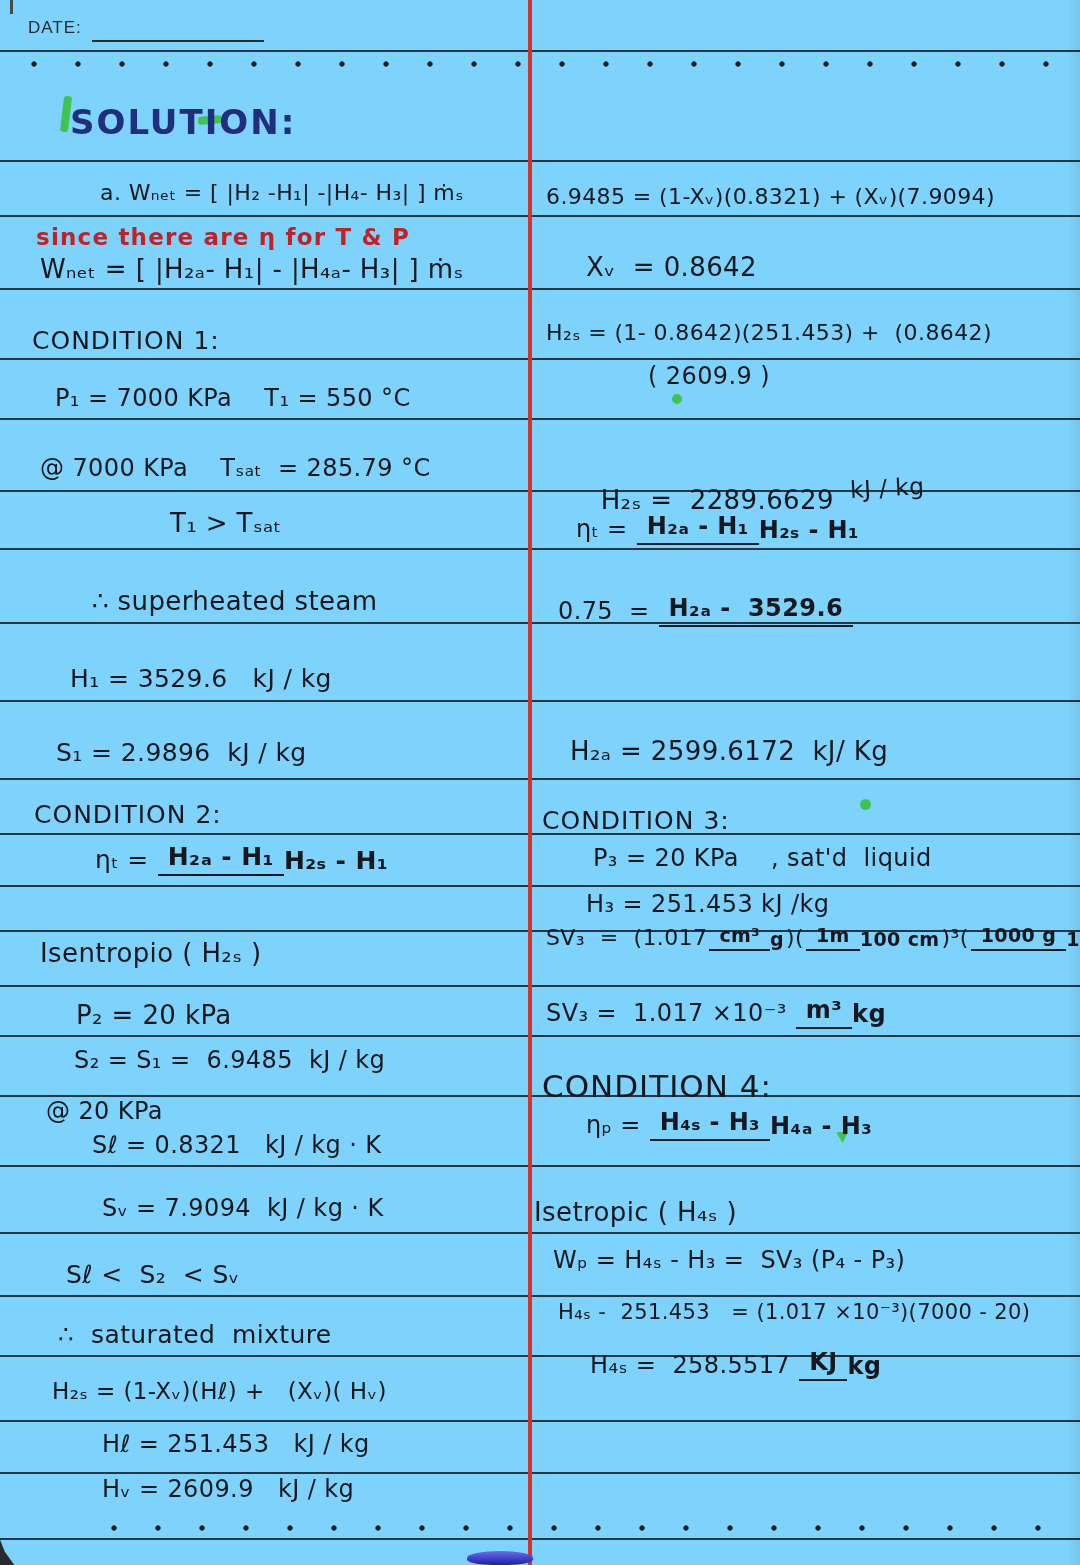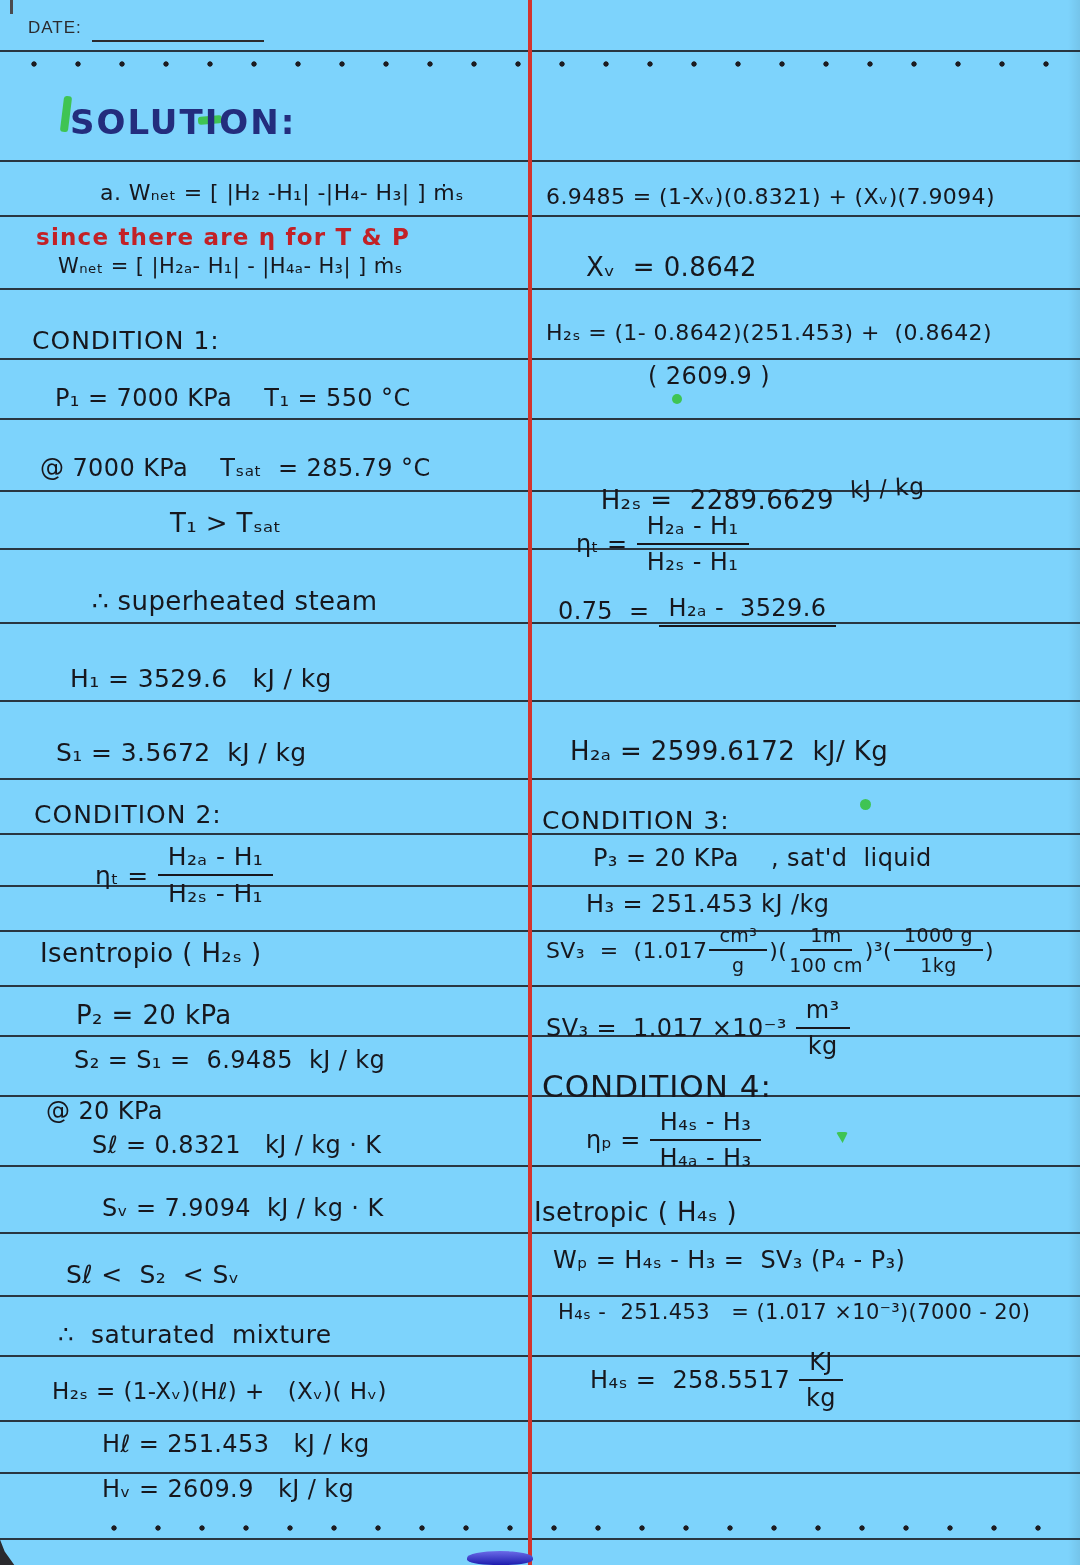--- a/index.html
+++ b/index.html
@@ -11,21 +11,21 @@
   .dots{position:absolute;height:8px;background-image:radial-gradient(circle at 4px 4px,#1c1c21 2.3px,transparent 3px);background-size:44px 8px;background-repeat:repeat-x;}
   
   .margin-line{position:absolute;top:0;bottom:0;left:528px;width:4px;background:#d2342e;}
   
   .line{position:absolute;white-space:pre;color:#17171d;letter-spacing:.4px;}
   .hd{letter-spacing:1px;}
   .navy{color:#232d7d;font-weight:bold;letter-spacing:2px;}
   .rednote{color:#c22126;font-weight:bold;letter-spacing:1.2px;}
   
   .fr{display:flex;align-items:center;gap:9px;}
-  .frac{display:inline-flex;flex-direction:column;align-items:center;text-align:center;vertical-align:middle;}
+  .frac{display:inline-flex;flex-direction:row;align-items:center;text-align:center;vertical-align:middle;font-weight:bold;}
   .frac .fn{padding:0 10px 3px;border-bottom:2.5px solid #17171d;white-space:pre;}
   .frac .fd{padding-top:3px;white-space:pre;}
   .raised{display:inline-block;transform:translateY(-13px) rotate(-3deg);margin-left:16px;font-size:.9em;}
   
   .date-label{position:absolute;left:28px;top:18px;font-family:"Liberation Sans",sans-serif;font-size:17px;color:#2b2b2e;letter-spacing:1px;}
   .date-line{position:absolute;left:92px;top:40px;width:172px;height:2px;background:#2b2b2e;}
   
   .gmark{position:absolute;background:#3fc453;border-radius:3px;}
   .blue-blob{position:absolute;left:467px;top:1551px;width:66px;height:14px;background:linear-gradient(#6b6be8,#1c1cae);border-radius:50% 50% 40% 40%;}
   .corner-blob{position:absolute;left:0;top:1535px;width:26px;height:30px;background:#2a2a2e;clip-path:polygon(0 15%,18% 55%,55% 100%,0 100%);}
@@ -77,29 +77,29 @@
   <div class="gmark" style="left:672px;top:394px;width:10px;height:10px;border-radius:50%"></div>
   <div class="gmark" style="left:860px;top:799px;width:11px;height:11px;border-radius:50%"></div>
   <div class="gmark" style="left:836px;top:1132px;width:12px;height:11px;clip-path:polygon(0 0,100% 0,55% 100%)"></div>
   <div class="blue-blob"></div>
   <div class="corner-blob"></div>
 
   <div class="line navy" style="left:70px;top:102px;font-size:34px">SOLUTION:</div>
 
   <div class="line" style="left:100px;top:180px;font-size:22px">a. Wₙₑₜ = [ |H₂ -H₁| -|H₄- H₃| ] ṁₛ</div>
   <div class="line rednote" style="left:36px;top:224px;font-size:23px">since there are η for T &amp; P</div>
-  <div class="line" style="left:58px;top:254px;font-size:21px">Wₙₑₜ = [ |H₂ₐ- H₁| - |H₄ₐ- H₃| ] ṁₛ</div>
+  <div class="line" style="left:40px;top:254px;font-size:26px">Wₙₑₜ = [ |H₂ₐ- H₁| - |H₄ₐ- H₃| ] ṁₛ</div>
 
   <div class="line hd" style="left:32px;top:326px;font-size:25px">CONDITION 1:</div>
   <div class="line" style="left:55px;top:384px;font-size:24px">P₁ = 7000 KPa    T₁ = 550 °C</div>
   <div class="line" style="left:40px;top:454px;font-size:24px">@ 7000 KPa    Tₛₐₜ  = 285.79 °C</div>
   <div class="line" style="left:170px;top:508px;font-size:26px">T₁ &gt; Tₛₐₜ</div>
   <div class="line" style="left:92px;top:586px;font-size:26px">∴ superheated steam</div>
   <div class="line" style="left:70px;top:664px;font-size:25px">H₁ = 3529.6   kJ / kg</div>
-  <div class="line" style="left:56px;top:738px;font-size:25px">S₁ = 3.5672  kJ / kg</div>
+  <div class="line" style="left:56px;top:738px;font-size:25px">S₁ = 2.9896  kJ / kg</div>
 
   <div class="line hd" style="left:34px;top:800px;font-size:25px">CONDITION 2:</div>
   <div class="line fr" style="left:95px;top:842px;font-size:25px">
     <span>ηₜ =</span>
     <span class="frac">
       <span class="fn">H₂ₐ - H₁</span>
       <span class="fd">H₂ₛ - H₁</span>
     </span>
   </div>
   <div class="line" style="left:40px;top:938px;font-size:26px">Isentropio ( H₂ₛ )</div>

